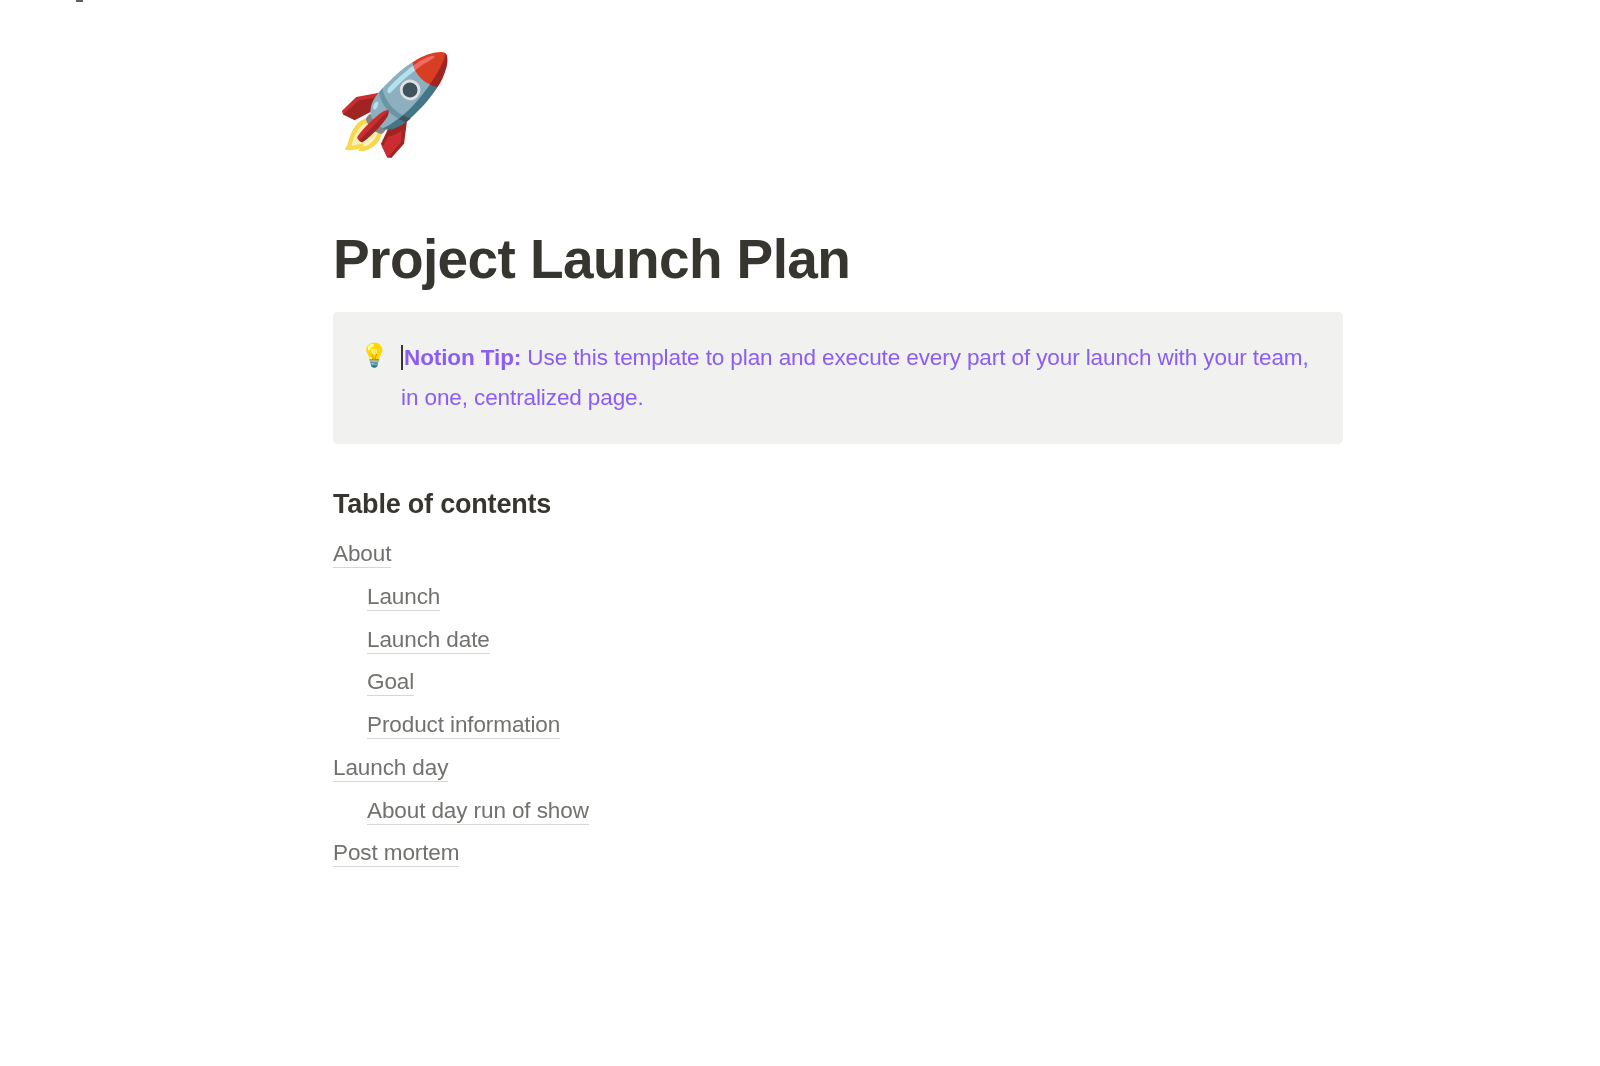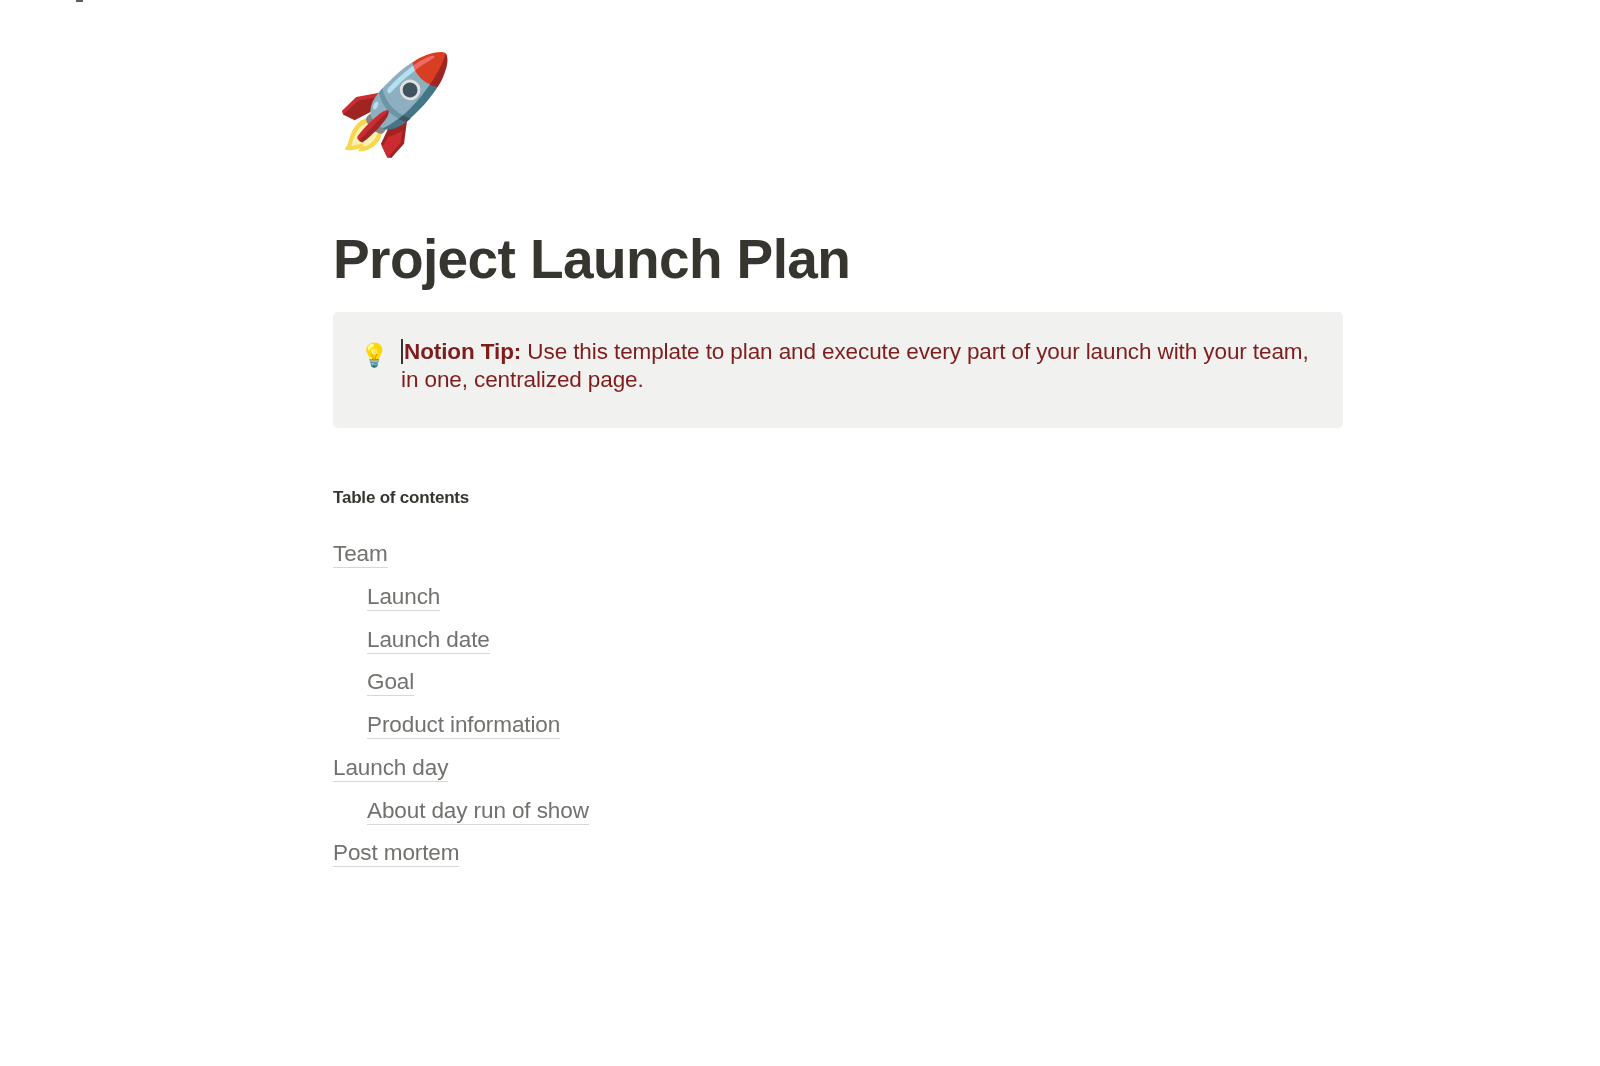--- a/index.html
+++ b/index.html
@@ -88,43 +88,43 @@
     font-size: 23px;
     line-height: 34px;
     text-align: left;
     padding-left: 3px;
     user-select: none;
   }
   .callout-body {
     flex: 1 1 auto;
     position: relative;
     font-size: 22.5px;
-    line-height: 28px;
-    color: #7f1d1d;
+    line-height: 40px;
+    color: #8b5cf6;
     letter-spacing: -0.1px;
   }
   .callout-body .caret {
     display: inline-block;
     width: 2px;
     height: 25px;
     background: #37352f;
     vertical-align: -5px;
     margin-right: 1px;
   }
   .callout-strong {
     font-weight: bold;
   }
 
   
   .toc-heading {
     position: absolute;
     left: 0px;
     top: 487px;
     margin: 0;
-    font-size: 17px;
+    font-size: 27px;
     line-height: 1.3;
     font-weight: bold;
     color: #37352f;
     letter-spacing: -0.2px;
   }
 
   .toc {
     position: absolute;
     left: 0px;
     top: 537px;
@@ -163,21 +163,21 @@
     <div class="callout">
       <div class="callout-icon">💡</div>
       <div class="callout-body">
         <span class="caret"></span><span class="callout-strong">Notion Tip:</span><span> Use this template to plan and execute every part of your launch with your team, in one, centralized page.</span>
       </div>
     </div>
 
     <h2 class="toc-heading">Table of contents</h2>
 
     <nav class="toc" id="toc-list">
-        <a class="toc-item level-1" href="#"><span class="toc-label">Team</span></a>
+        <a class="toc-item level-1" href="#"><span class="toc-label">About</span></a>
         <a class="toc-item level-2" href="#"><span class="toc-label">Launch</span></a>
         <a class="toc-item level-2" href="#"><span class="toc-label">Launch date</span></a>
         <a class="toc-item level-2" href="#"><span class="toc-label">Goal</span></a>
         <a class="toc-item level-2" href="#"><span class="toc-label">Product information</span></a>
         <a class="toc-item level-1" href="#"><span class="toc-label">Launch day</span></a>
         <a class="toc-item level-2" href="#"><span class="toc-label">About day run of show</span></a>
         <a class="toc-item level-1" href="#"><span class="toc-label">Post mortem</span></a>
       </nav>
 
   </div>

